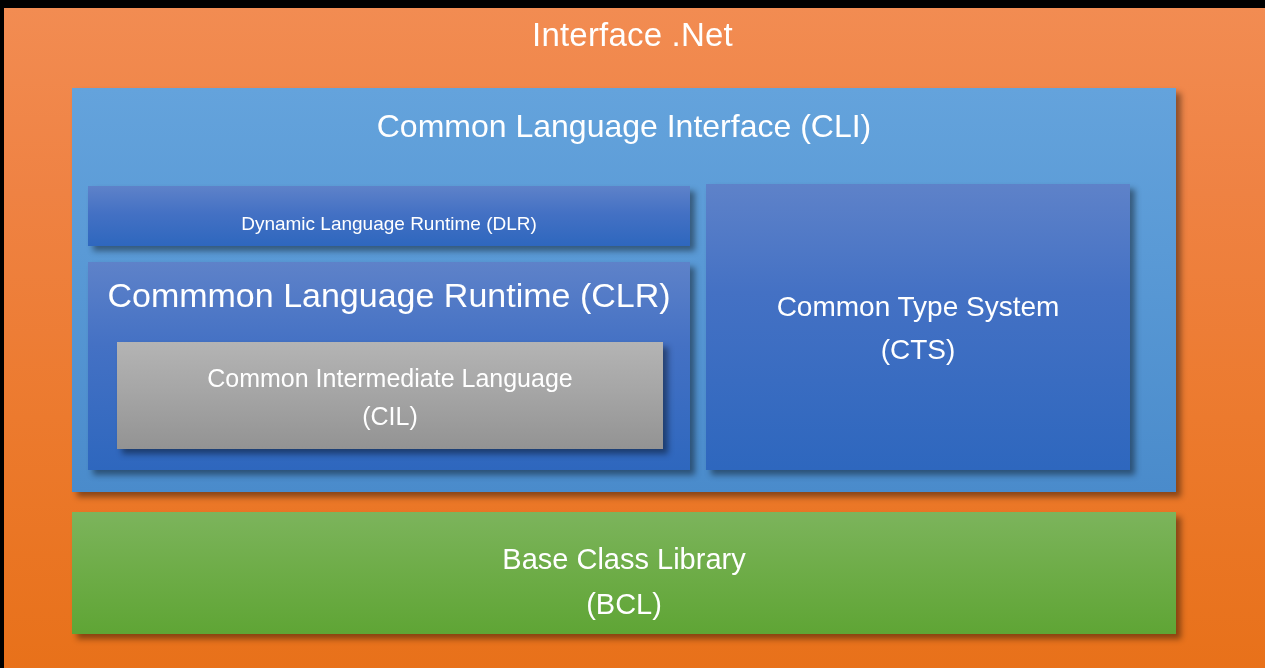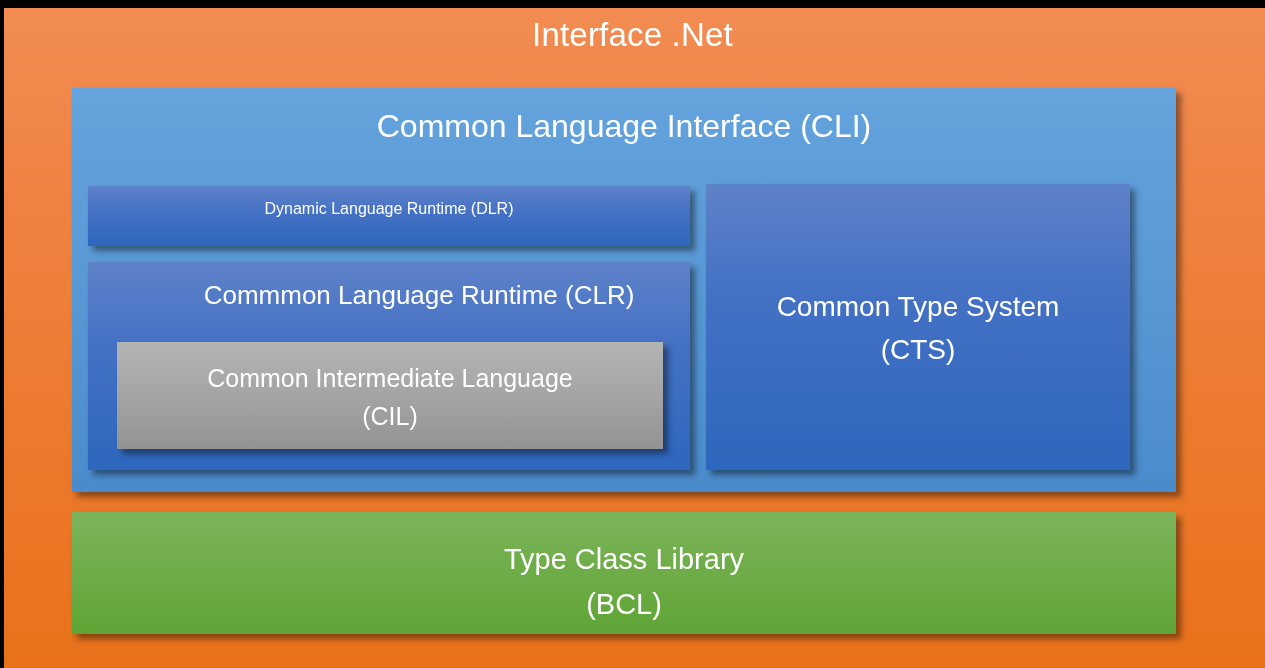--- a/index.html
+++ b/index.html
@@ -83,38 +83,37 @@
 
   
   #dlr-box {
     left: 88px;
     top: 186px;
     width: 602px;
     height: 60px;
     background: linear-gradient(180deg, #5E82C9 0%, #4471C4 45%, #2E67BE 100%);
   }
   #dlr-label {
-    top: 6px;
-    font-size: 16px;
+    top: 21px;
+    font-size: 19px;
     line-height: 34px;
   }
 
   
   #clr-box {
     left: 88px;
     top: 262px;
     width: 602px;
     height: 208px;
     background: linear-gradient(180deg, #5E82C9 0%, #4471C4 40%, #2E67BE 100%);
   }
   #clr-label {
     top: 16px;
-    font-size: 26px;
+    font-size: 34px;
     line-height: 34px;
-    margin-left: 30px;
   }
 
   
   #cil-box {
     left: 117px;
     top: 342px;
     width: 546px;
     height: 107px;
     background: linear-gradient(180deg, #B4B4B4 0%, #A6A6A6 45%, #939393 100%);
   }
@@ -177,17 +176,17 @@
     <div class="box-label" id="cts-label">Common Type System
 (CTS)</div>
   </div>
 
   <div class="box" id="cil-box">
     <div class="box-label" id="cil-label">Common Intermediate Language
 (CIL)</div>
   </div>
 
   <div class="box" id="bcl-box">
-    <div class="box-label" id="bcl-label">Type Class Library
+    <div class="box-label" id="bcl-label">Base Class Library
 (BCL)</div>
   </div>
 
 </div>
 
 </body></html>

